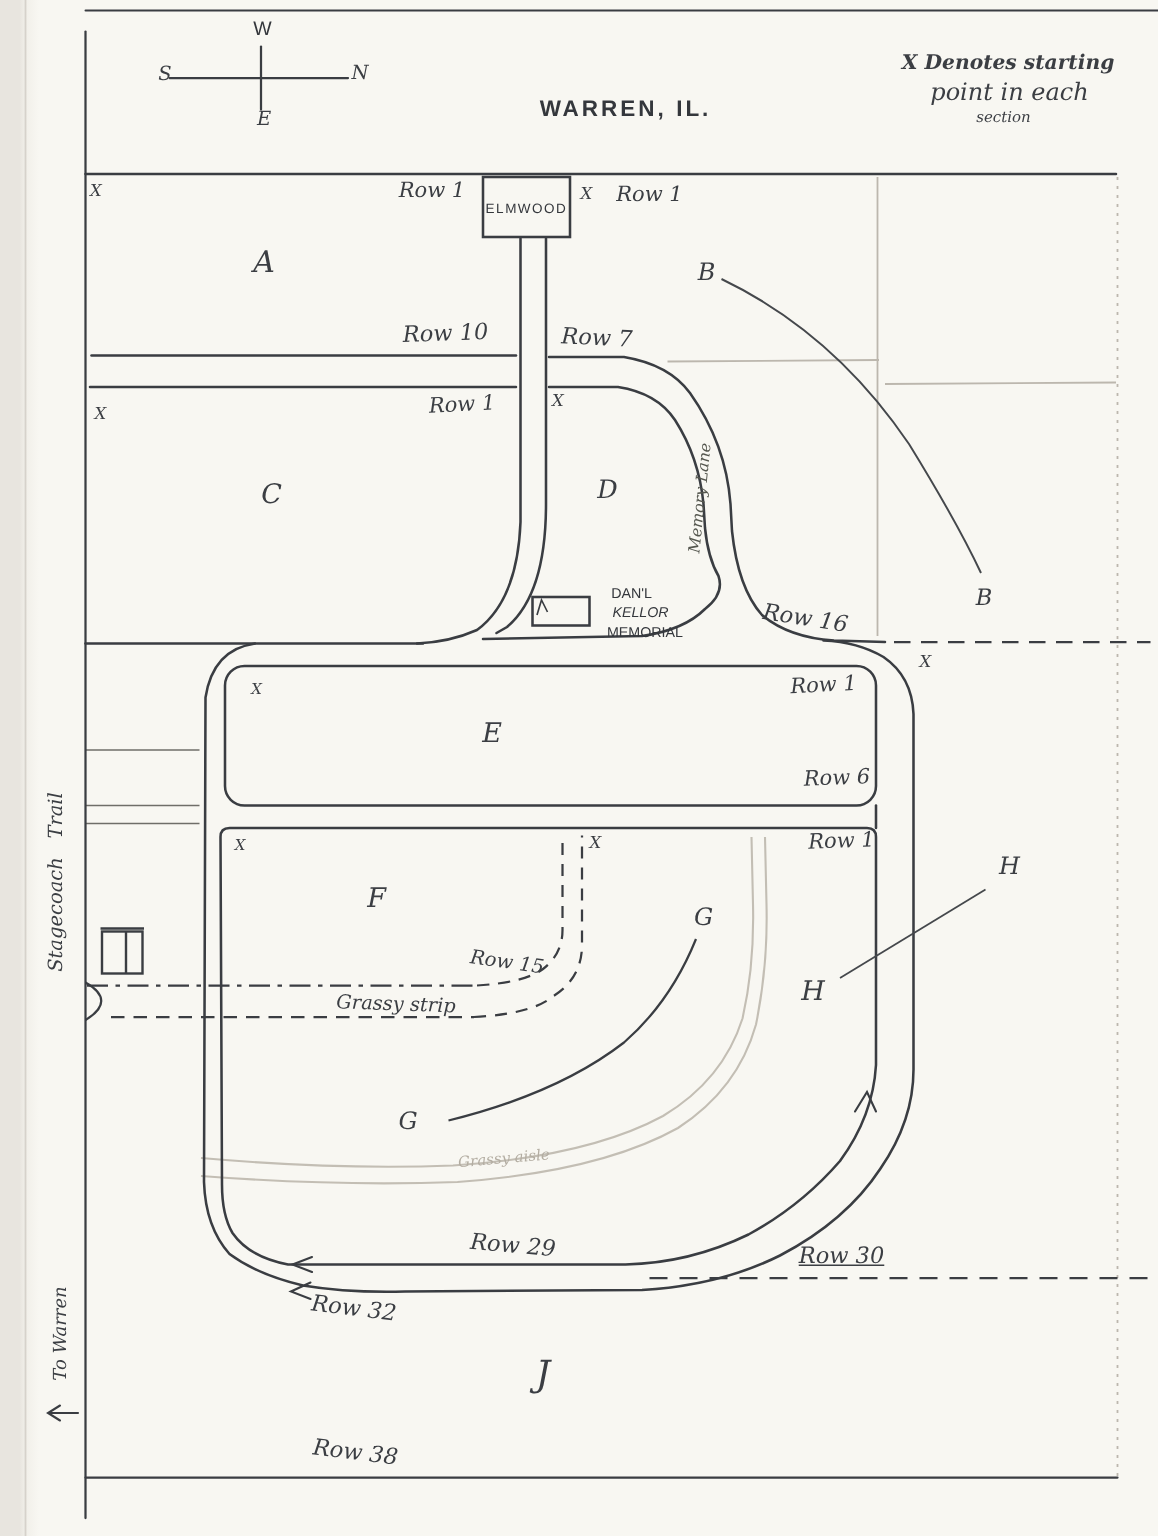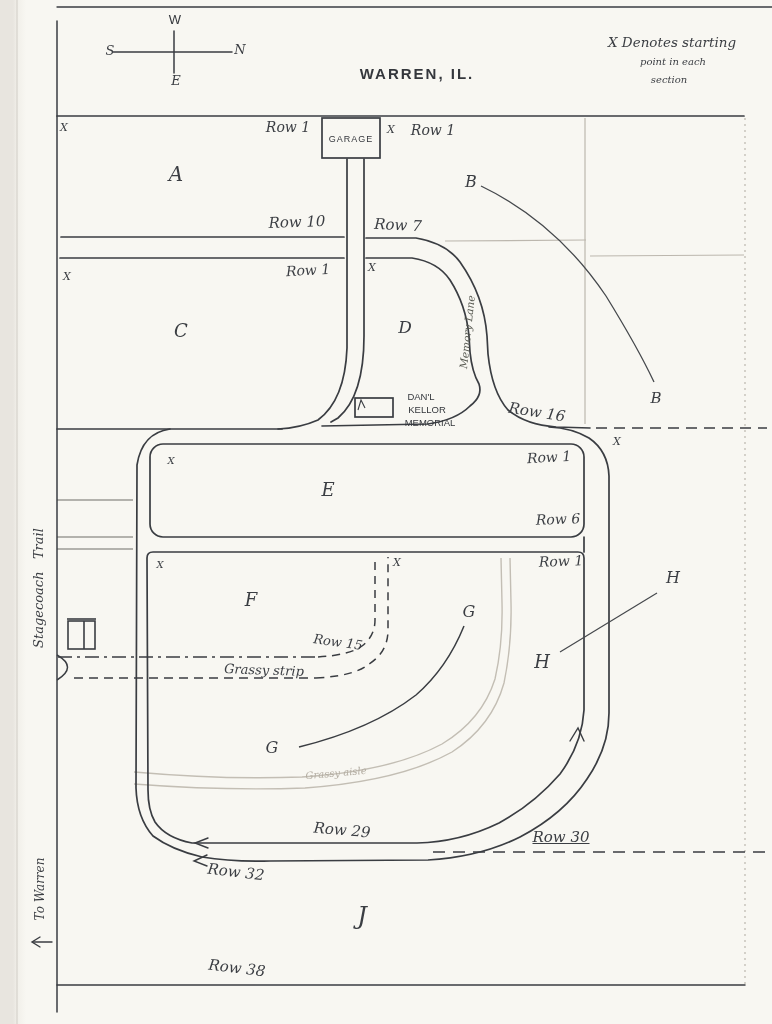--- a/index.html
+++ b/index.html
@@ -102,51 +102,51 @@
       <polyline points="570,741 578,728 584,741"></polyline>
       <g>
         <line x1="52" y1="942" x2="33" y2="942"></line>
         <polyline points="40,937 32,942 40,947"></polyline>
       </g>
     </g>
   </svg>
 
   <span class="lbl caps" style="left:417px;top:73px;font-size:15px;letter-spacing:2px;font-weight:bold;">WARREN, IL.</span>
 
-  <span class="lbl script" style="left:672px;top:42px;font-size:13.5px;">X Denotes starting</span>
-  <span class="lbl script" style="left:673px;top:61px;font-size:10px;">point in each</span>
+  <span class="lbl script" style="left:672px;top:42px;font-size:13.5px;font-weight:bold;">X Denotes starting</span>
+  <span class="lbl script" style="left:673px;top:61px;font-size:16px;">point in each</span>
   <span class="lbl script" style="left:669px;top:79px;font-size:10px;">section</span>
 
   <span class="lbl caps" style="left:175px;top:19px;font-size:13px;">W</span>
   <span class="lbl script" style="left:110px;top:50px;font-size:13px;">S</span>
   <span class="lbl script" style="left:240px;top:49px;font-size:13px;">N</span>
   <span class="lbl script" style="left:176px;top:80px;font-size:13px;">E</span>
 
   <span class="lbl script" style="left:64px;top:127px;font-size:11px;">X</span>
   <span class="lbl script" style="left:288px;top:127px;font-size:14px;">Row 1</span>
-  <span class="lbl caps" style="left:351px;top:139px;font-size:9px;letter-spacing:1px;">GARAGE</span>
+  <span class="lbl caps" style="left:351px;top:139px;font-size:9px;letter-spacing:1px;">ELMWOOD</span>
   <span class="lbl script" style="left:391px;top:129px;font-size:11px;">X</span>
   <span class="lbl script" style="left:433px;top:130px;font-size:14px;">Row 1</span>
   <span class="lbl script" style="left:176px;top:174px;font-size:20px;">A</span>
   <span class="lbl script" style="left:297px;top:222px;font-size:15px;transform:translate(-50%,-50%) rotate(-2deg);">Row 10</span>
   <span class="lbl script" style="left:398px;top:225px;font-size:15px;transform:translate(-50%,-50%) rotate(3deg);">Row 7</span>
 
   <span class="lbl script" style="left:471px;top:181px;font-size:16px;">B</span>
   <span class="lbl script" style="left:656px;top:398px;font-size:15px;">B</span>
 
   <span class="lbl script" style="left:67px;top:276px;font-size:11px;">X</span>
   <span class="lbl script" style="left:308px;top:270px;font-size:14px;transform:translate(-50%,-50%) rotate(-3deg);">Row 1</span>
   <span class="lbl script" style="left:372px;top:267px;font-size:11px;">X</span>
   <span class="lbl script" style="left:181px;top:330px;font-size:18px;">C</span>
   <span class="lbl script" style="left:405px;top:327px;font-size:17px;">D</span>
 
   <span class="lbl script" style="left:467px;top:332px;font-size:10.5px;transform:translate(-50%,-50%) rotate(-84deg);color:#55574f;">Memory Lane</span>
 
   <span class="lbl caps" style="left:421px;top:396px;font-size:9.5px;">DAN'L</span>
-  <span class="lbl caps" style="left:427px;top:409px;font-size:9.5px;">KELLOR</span>
+  <span class="lbl caps" style="left:427px;top:409px;font-size:9.5px;font-style:italic;">KELLOR</span>
   <span class="lbl caps" style="left:430px;top:422px;font-size:9.5px;">MEMORIAL</span>
 
   <span class="lbl script" style="left:537px;top:412px;font-size:15px;transform:translate(-50%,-50%) rotate(9deg);">Row 16</span>
   <span class="lbl script" style="left:617px;top:441px;font-size:11px;">X</span>
 
   <span class="lbl script" style="left:171px;top:460px;font-size:10px;">X</span>
   <span class="lbl script" style="left:549px;top:457px;font-size:14px;transform:translate(-50%,-50%) rotate(-3deg);">Row 1</span>
   <span class="lbl script" style="left:328px;top:489px;font-size:18px;">E</span>
   <span class="lbl script" style="left:558px;top:519px;font-size:14px;transform:translate(-50%,-50%) rotate(-2deg);">Row 6</span>
 

